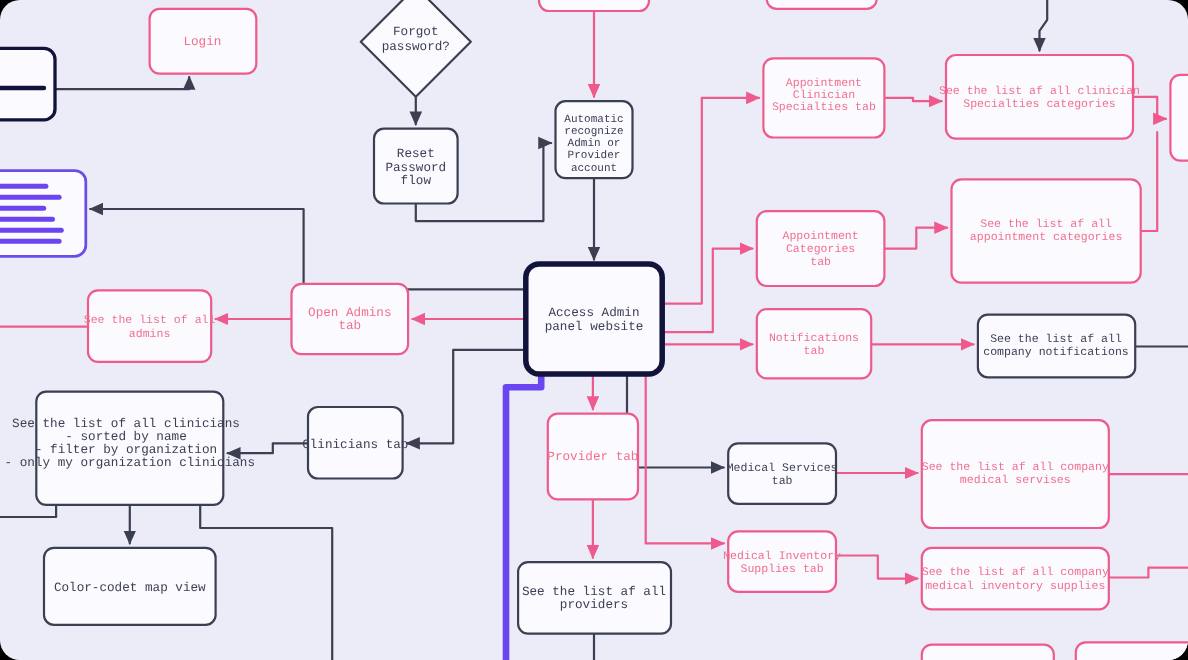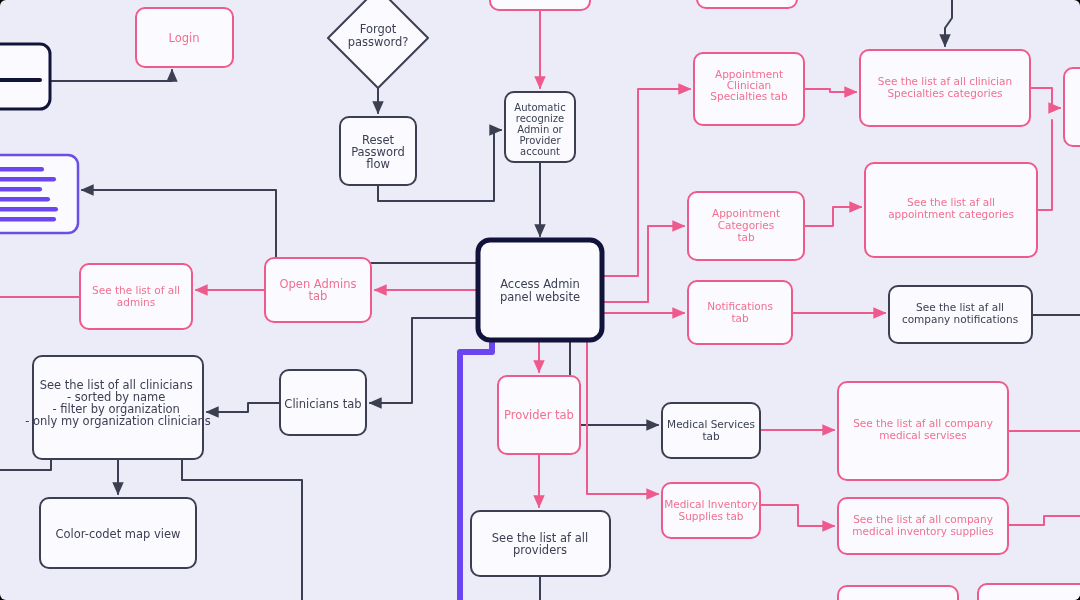--- a/index.html
+++ b/index.html
@@ -1,19 +1,19 @@
 <!DOCTYPE html>
 <html><head>
 <meta charset="utf-8">
 <style>
   html,body{margin:0;padding:0;background:#000;}
   body{width:1080px;height:600px;overflow:hidden;
        font-family:"DejaVu Sans","Liberation Sans",sans-serif;}
   #canvas{position:relative;width:1080px;height:600px;background:#ebecf7;
-          border-radius:6px;overflow:hidden;}
+          border-radius:18px;overflow:hidden;font-family:Liberation Mono, monospace;}
   svg#flow{position:absolute;inset:0;width:1080px;height:600px;display:block;}
   .nodelbl{font-size:11.5px;line-height:1.12;}
   text{dominant-baseline:middle;}
 </style>
 </head>
 <body>
 
 <div id="canvas">
 <svg id="flow" viewBox="0 0 1080 600">
   <defs>

